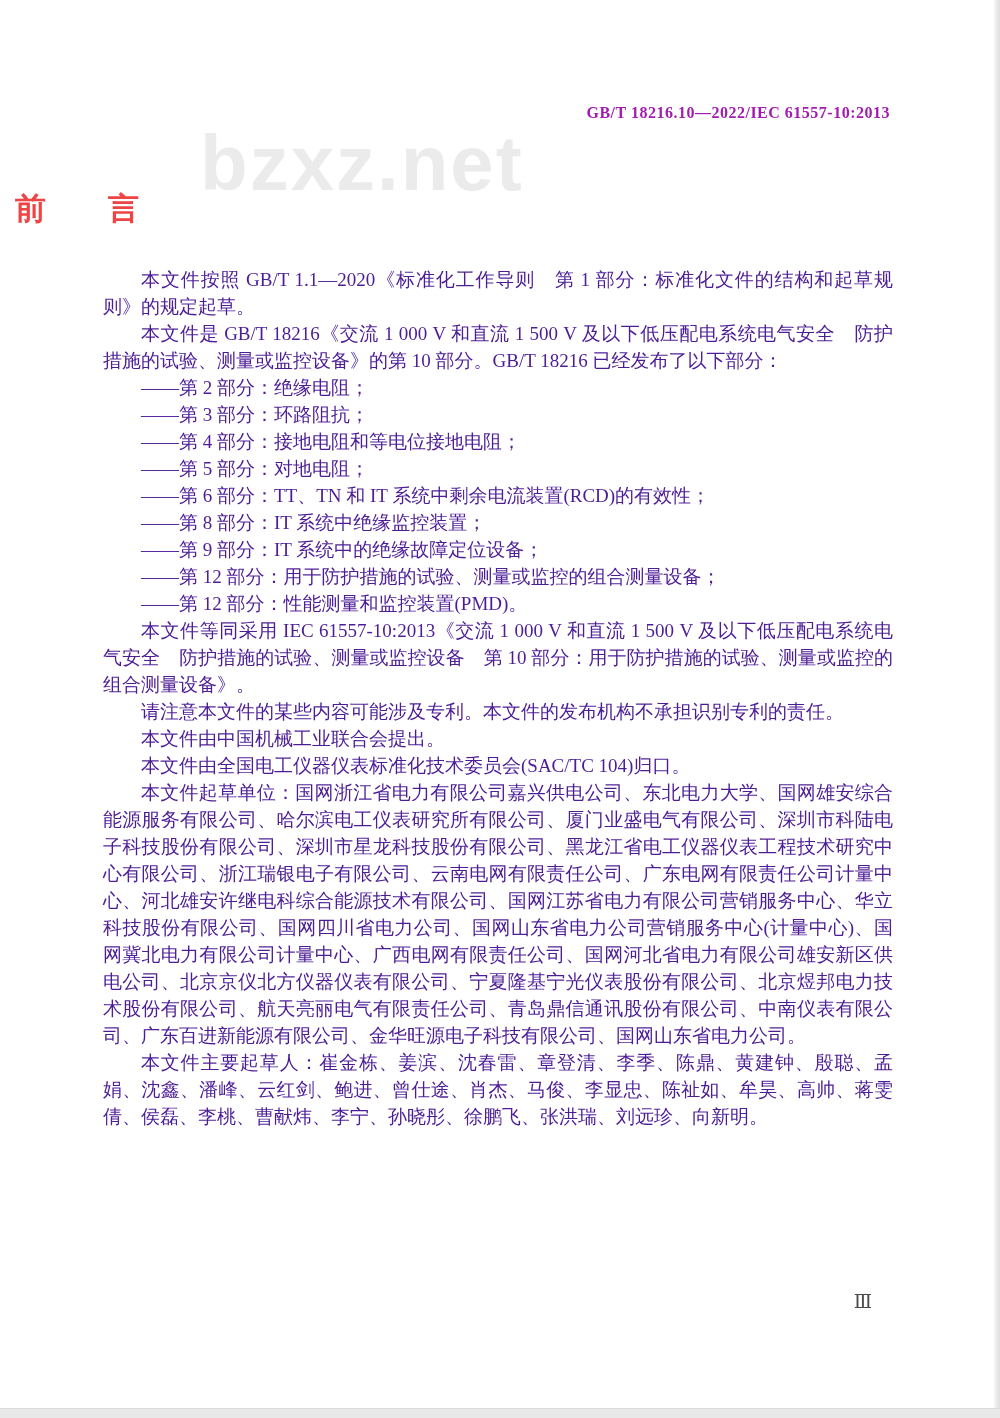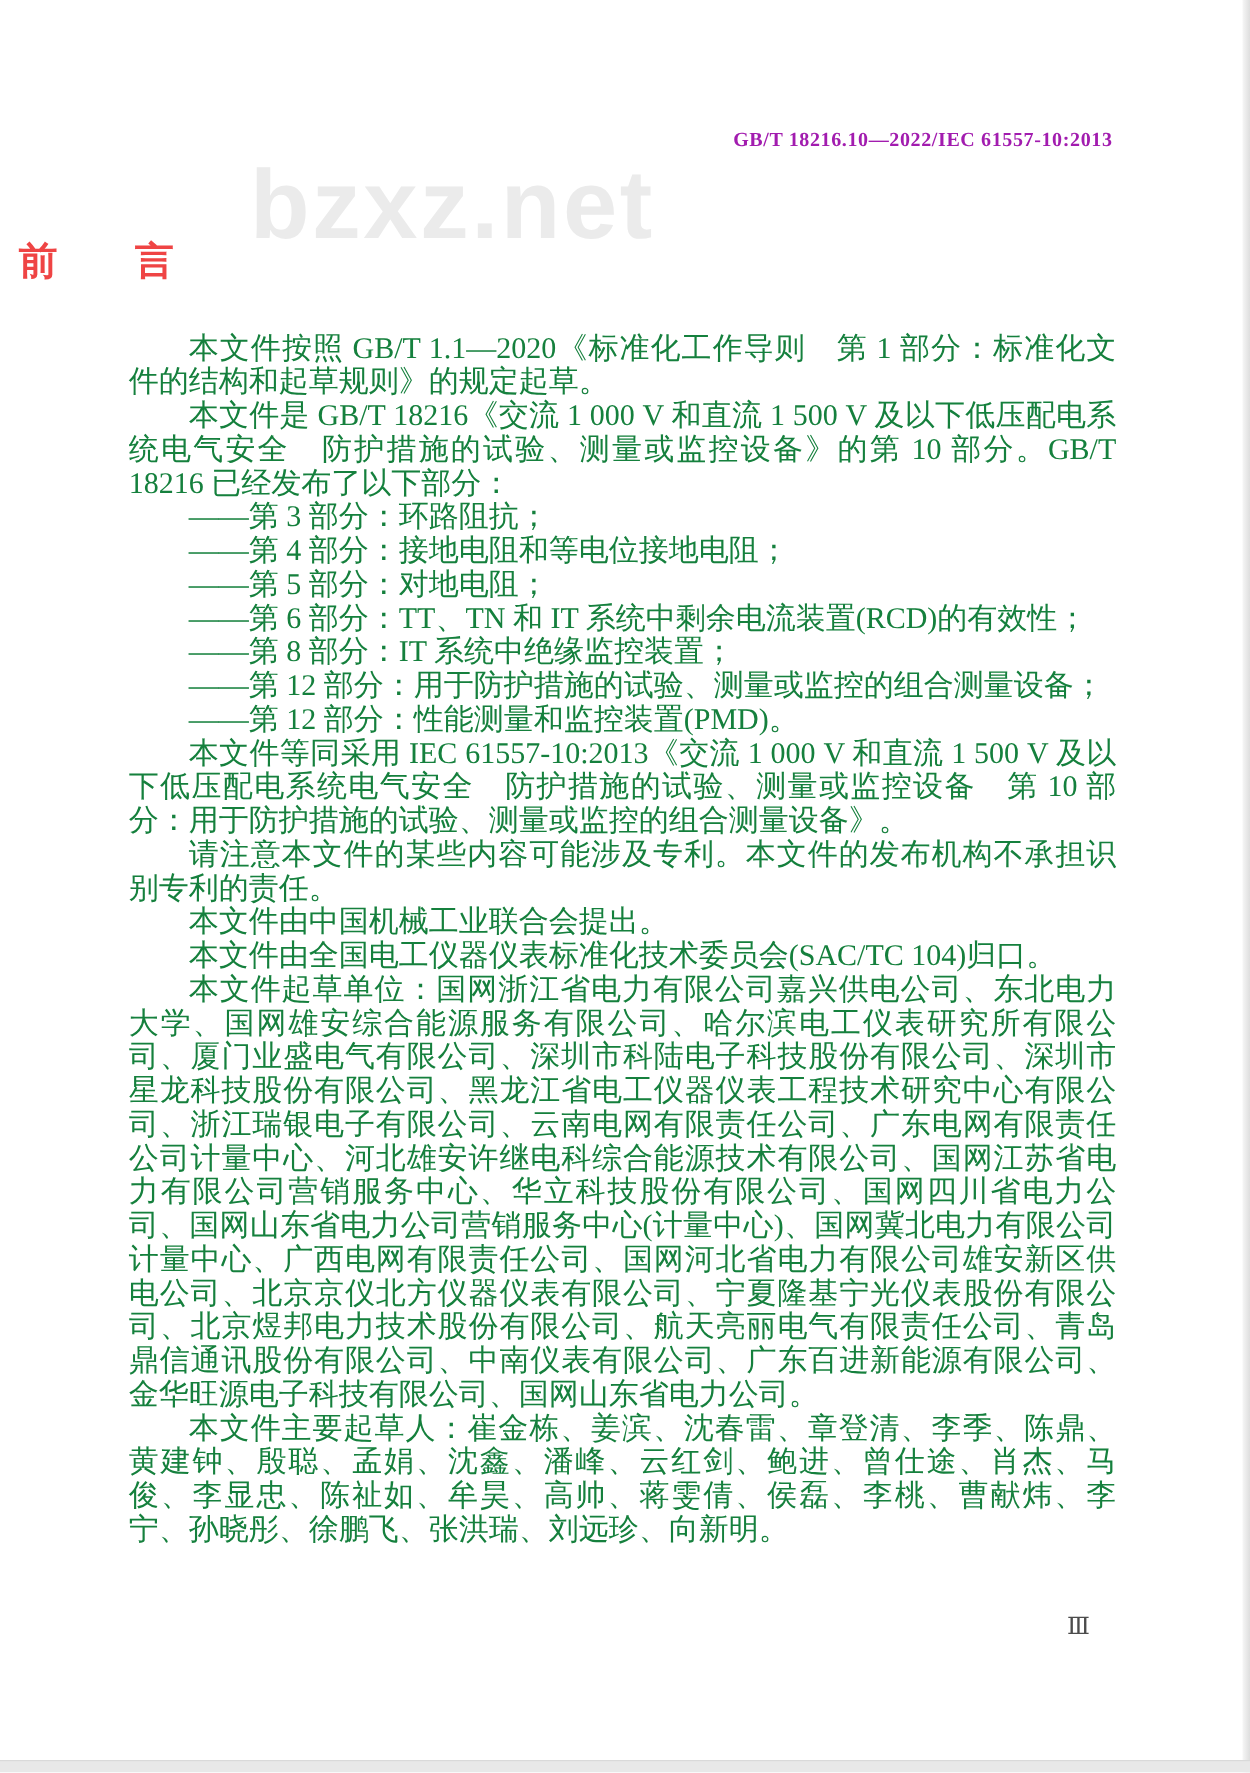--- a/index.html
+++ b/index.html
@@ -38,23 +38,23 @@
 
   .doc-title {
     position:absolute; top:188px; left:15px; width:100%;
     text-align:left;
     font-size:31px; font-weight:bold; color:#ef4444;
     white-space:pre;
   }
 
   .foreword {
     position:absolute; top:266px; left:103px; width:790px;
-    font-size:24px; line-height:27px;
+    font-size:19px; line-height:27px;
     text-align:justify; text-justify:inter-ideograph;
-    color:#15803d;
+    color:#4c1d95;
   }
   .foreword p {
     margin:0; padding:0;
     text-indent:2em;
   }
 
   .page-number {
     position:absolute; top:1290px; right:128px;
     font-size:19px; color:#4c4c4c;
     font-family:"Liberation Serif","DejaVu Serif",serif;
@@ -67,25 +67,27 @@
 
   <div class="watermark">bzxz.net</div>
 
   <div class="doc-number">GB/T 18216.10—2022/IEC 61557-10:2013</div>
 
   <div class="doc-title">前　　言</div>
 
   <div class="foreword">
     <p>本文件按照 GB/T 1.1—2020《标准化工作导则　第 1 部分：标准化文件的结构和起草规则》的规定起草。</p>
     <p>本文件是 GB/T 18216《交流 1 000 V 和直流 1 500 V 及以下低压配电系统电气安全　防护措施的试验、测量或监控设备》的第 10 部分。GB/T 18216 已经发布了以下部分：</p>
+    <p>——第 2 部分：绝缘电阻；</p>
     <p>——第 3 部分：环路阻抗；</p>
     <p>——第 4 部分：接地电阻和等电位接地电阻；</p>
     <p>——第 5 部分：对地电阻；</p>
     <p>——第 6 部分：TT、TN 和 IT 系统中剩余电流装置(RCD)的有效性；</p>
     <p>——第 8 部分：IT 系统中绝缘监控装置；</p>
+    <p>——第 9 部分：IT 系统中的绝缘故障定位设备；</p>
     <p>——第 12 部分：用于防护措施的试验、测量或监控的组合测量设备；</p>
     <p>——第 12 部分：性能测量和监控装置(PMD)。</p>
     <p>本文件等同采用 IEC 61557-10:2013《交流 1 000 V 和直流 1 500 V 及以下低压配电系统电气安全　防护措施的试验、测量或监控设备　第 10 部分：用于防护措施的试验、测量或监控的组合测量设备》。</p>
     <p>请注意本文件的某些内容可能涉及专利。本文件的发布机构不承担识别专利的责任。</p>
     <p>本文件由中国机械工业联合会提出。</p>
     <p>本文件由全国电工仪器仪表标准化技术委员会(SAC/TC 104)归口。</p>
     <p>本文件起草单位：国网浙江省电力有限公司嘉兴供电公司、东北电力大学、国网雄安综合能源服务有限公司、哈尔滨电工仪表研究所有限公司、厦门业盛电气有限公司、深圳市科陆电子科技股份有限公司、深圳市星龙科技股份有限公司、黑龙江省电工仪器仪表工程技术研究中心有限公司、浙江瑞银电子有限公司、云南电网有限责任公司、广东电网有限责任公司计量中心、河北雄安许继电科综合能源技术有限公司、国网江苏省电力有限公司营销服务中心、华立科技股份有限公司、国网四川省电力公司、国网山东省电力公司营销服务中心(计量中心)、国网冀北电力有限公司计量中心、广西电网有限责任公司、国网河北省电力有限公司雄安新区供电公司、北京京仪北方仪器仪表有限公司、宁夏隆基宁光仪表股份有限公司、北京煜邦电力技术股份有限公司、航天亮丽电气有限责任公司、青岛鼎信通讯股份有限公司、中南仪表有限公司、广东百进新能源有限公司、金华旺源电子科技有限公司、国网山东省电力公司。</p>
     <p>本文件主要起草人：崔金栋、姜滨、沈春雷、章登清、李季、陈鼎、黄建钟、殷聪、孟娟、沈鑫、潘峰、云红剑、鲍进、曾仕途、肖杰、马俊、李显忠、陈祉如、牟昊、高帅、蒋雯倩、侯磊、李桃、曹献炜、李宁、孙晓彤、徐鹏飞、张洪瑞、刘远珍、向新明。</p>
   </div>
 

